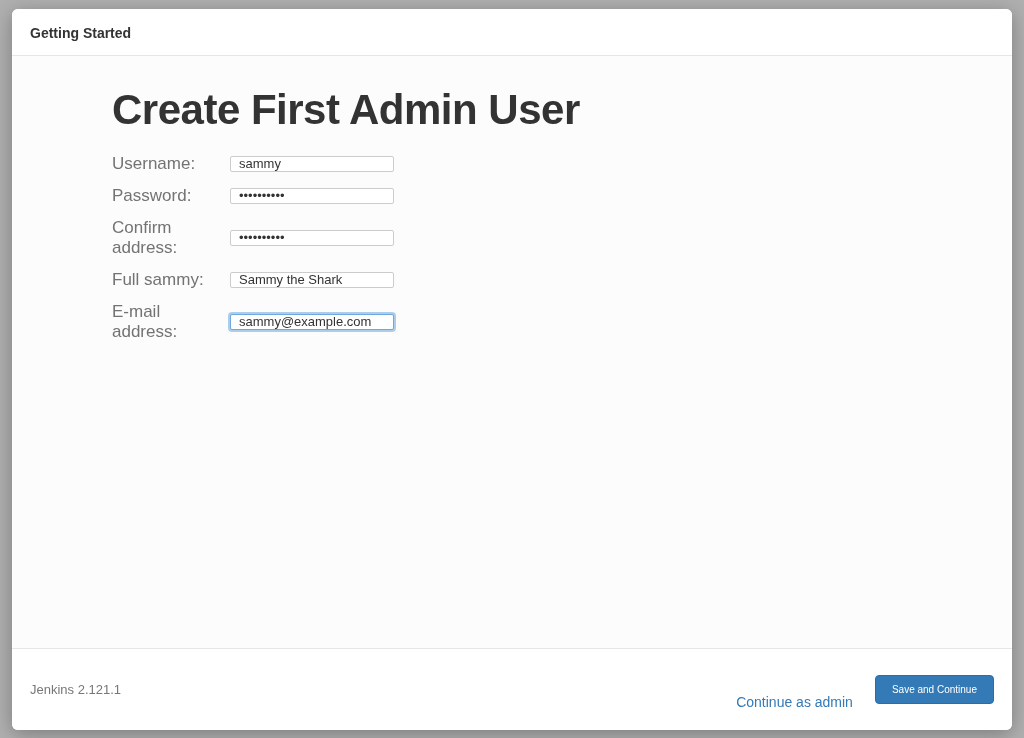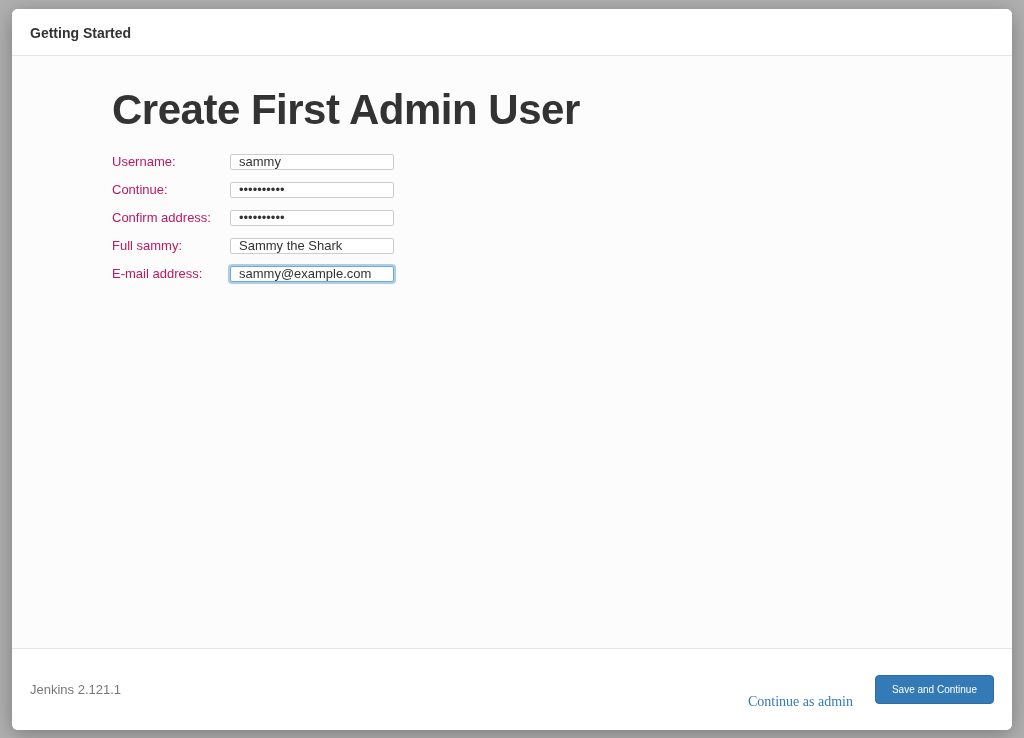--- a/index.html
+++ b/index.html
@@ -54,22 +54,22 @@
       margin-bottom: 20px;
       letter-spacing: -0.5px;
     }
     .form-row {
       display: flex;
       align-items: center;
       margin-bottom: 12px;
     }
     .form-label {
       width: 118px;
-      font-size: 13px;
-      color: #be185d;
+      font-size: 17px;
+      color: #737373;
       text-align: left;
     }
     .form-input {
       width: 164px;
       height: 16px;
       border: 1px solid #ccc;
       border-radius: 2px;
       padding: 4px 8px;
       font-size: 13px;
       color: #333;
@@ -97,21 +97,21 @@
       display: flex;
       align-items: center;
       gap: 18px;
     }
     .link-btn {
       background: none;
       border: none;
       color: #337ab7;
       font-size: 14px;
       cursor: pointer;
-      font-family: Liberation Serif, serif;
+      font-family: Liberation Sans, sans-serif;
       padding: 6px 4px;
       margin-top: 25px;
     }
     .primary-btn {
       background: #337ab7;
       border: 1px solid #2e6da4;
       color: #fff;
       font-size: 10px;
       padding: 8px 16px;
       border-radius: 4px;
@@ -130,21 +130,21 @@
   <div class="modal-body">
     <div class="content-inner">
       <h1 class="page-title">Create First Admin User</h1>
 
       <div class="form-row">
         <label class="form-label">Username:</label>
         <input type="text" class="form-input" value="sammy" style="">
       </div>
 
       <div class="form-row">
-        <label class="form-label">Continue:</label>
+        <label class="form-label">Password:</label>
         <input type="password" class="form-input" value="••••••••••" style="">
       </div>
 
       <div class="form-row">
         <label class="form-label">Confirm address:</label>
         <input type="password" class="form-input" value="••••••••••" style="">
       </div>
 
       <div class="form-row">
         <label class="form-label">Full sammy:</label>

